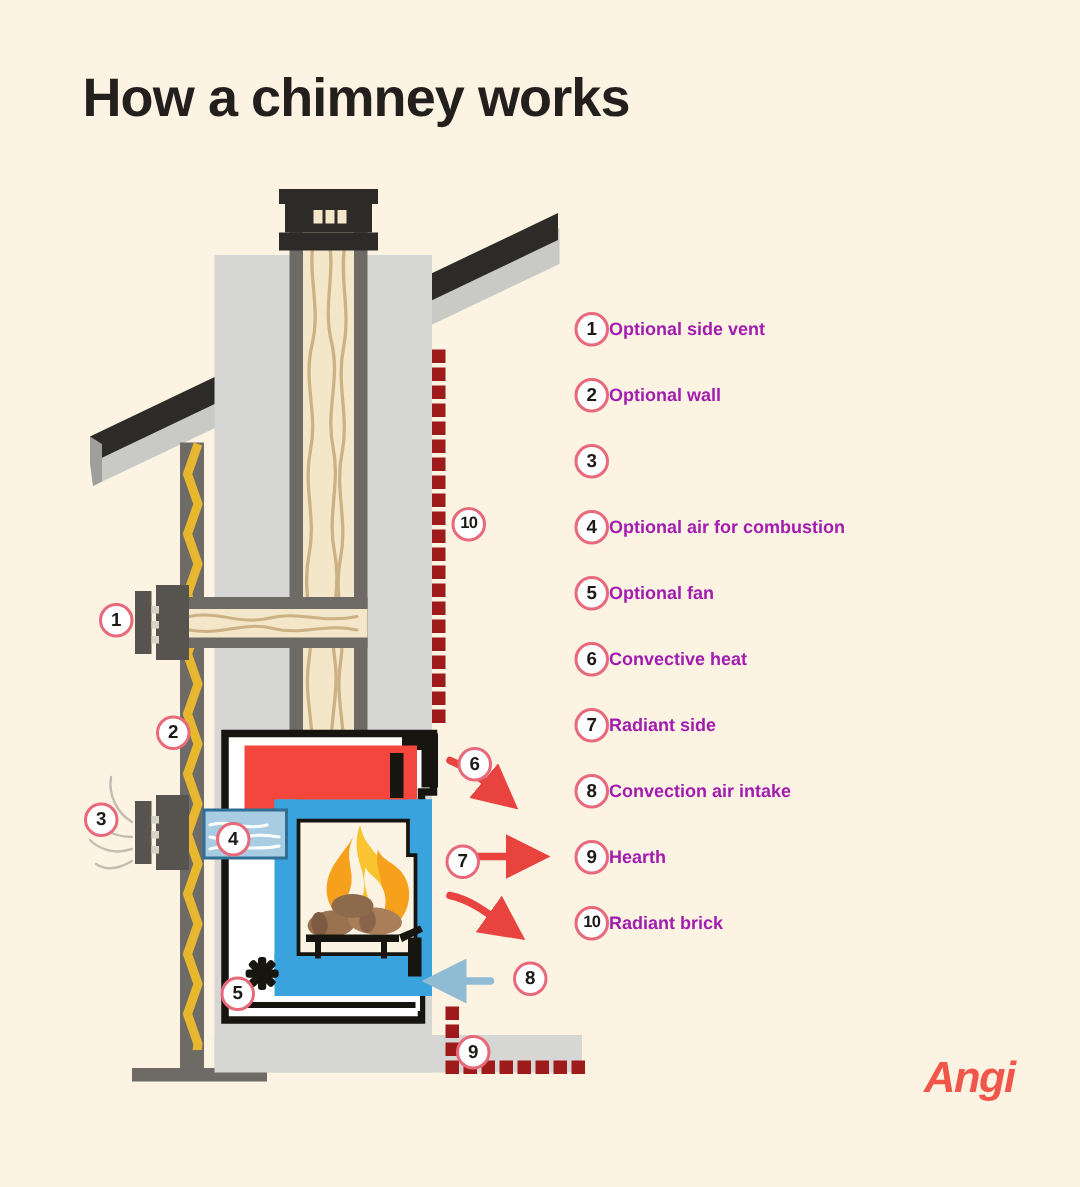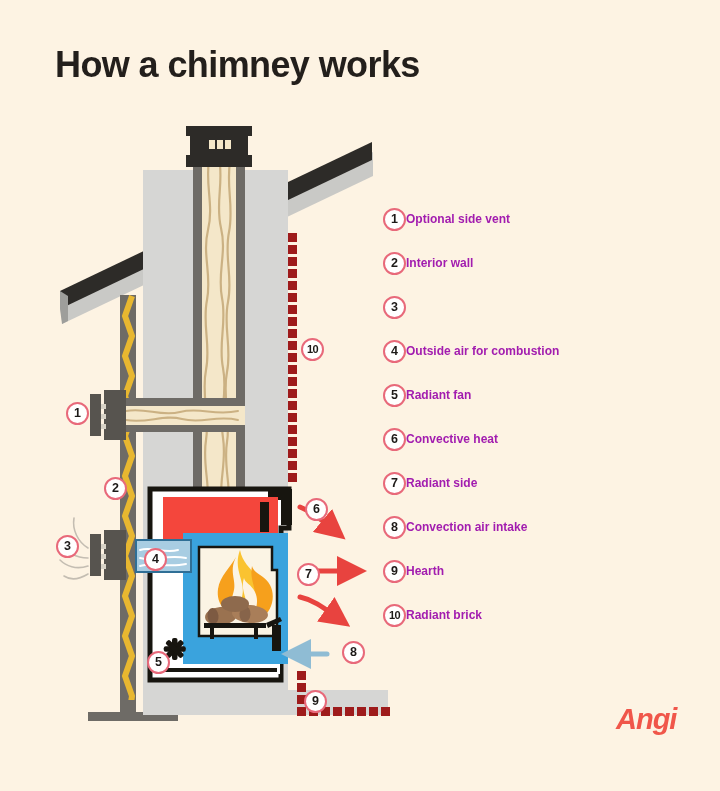--- a/index.html
+++ b/index.html
@@ -315,32 +315,32 @@
   <div class="dbadge" style="left:304px; top:690px;">9</div>
   <div class="dbadge wide" style="left:301px; top:338px;">10</div>
 
   <div id="legend">
     <div class="legend-item">
       <div class="legend-badge">1</div>
       <div class="legend-label">Optional side vent</div>
     </div>
     <div class="legend-item">
       <div class="legend-badge">2</div>
-      <div class="legend-label">Interior wall</div>
+      <div class="legend-label">Optional wall</div>
     </div>
     <div class="legend-item">
       <div class="legend-badge">3</div>
     </div>
     <div class="legend-item">
       <div class="legend-badge">4</div>
-      <div class="legend-label">Outside air for combustion</div>
+      <div class="legend-label">Optional air for combustion</div>
     </div>
     <div class="legend-item">
       <div class="legend-badge">5</div>
-      <div class="legend-label">Radiant fan</div>
+      <div class="legend-label">Optional fan</div>
     </div>
     <div class="legend-item">
       <div class="legend-badge">6</div>
       <div class="legend-label">Convective heat</div>
     </div>
     <div class="legend-item">
       <div class="legend-badge">7</div>
       <div class="legend-label">Radiant side</div>
     </div>
     <div class="legend-item">

